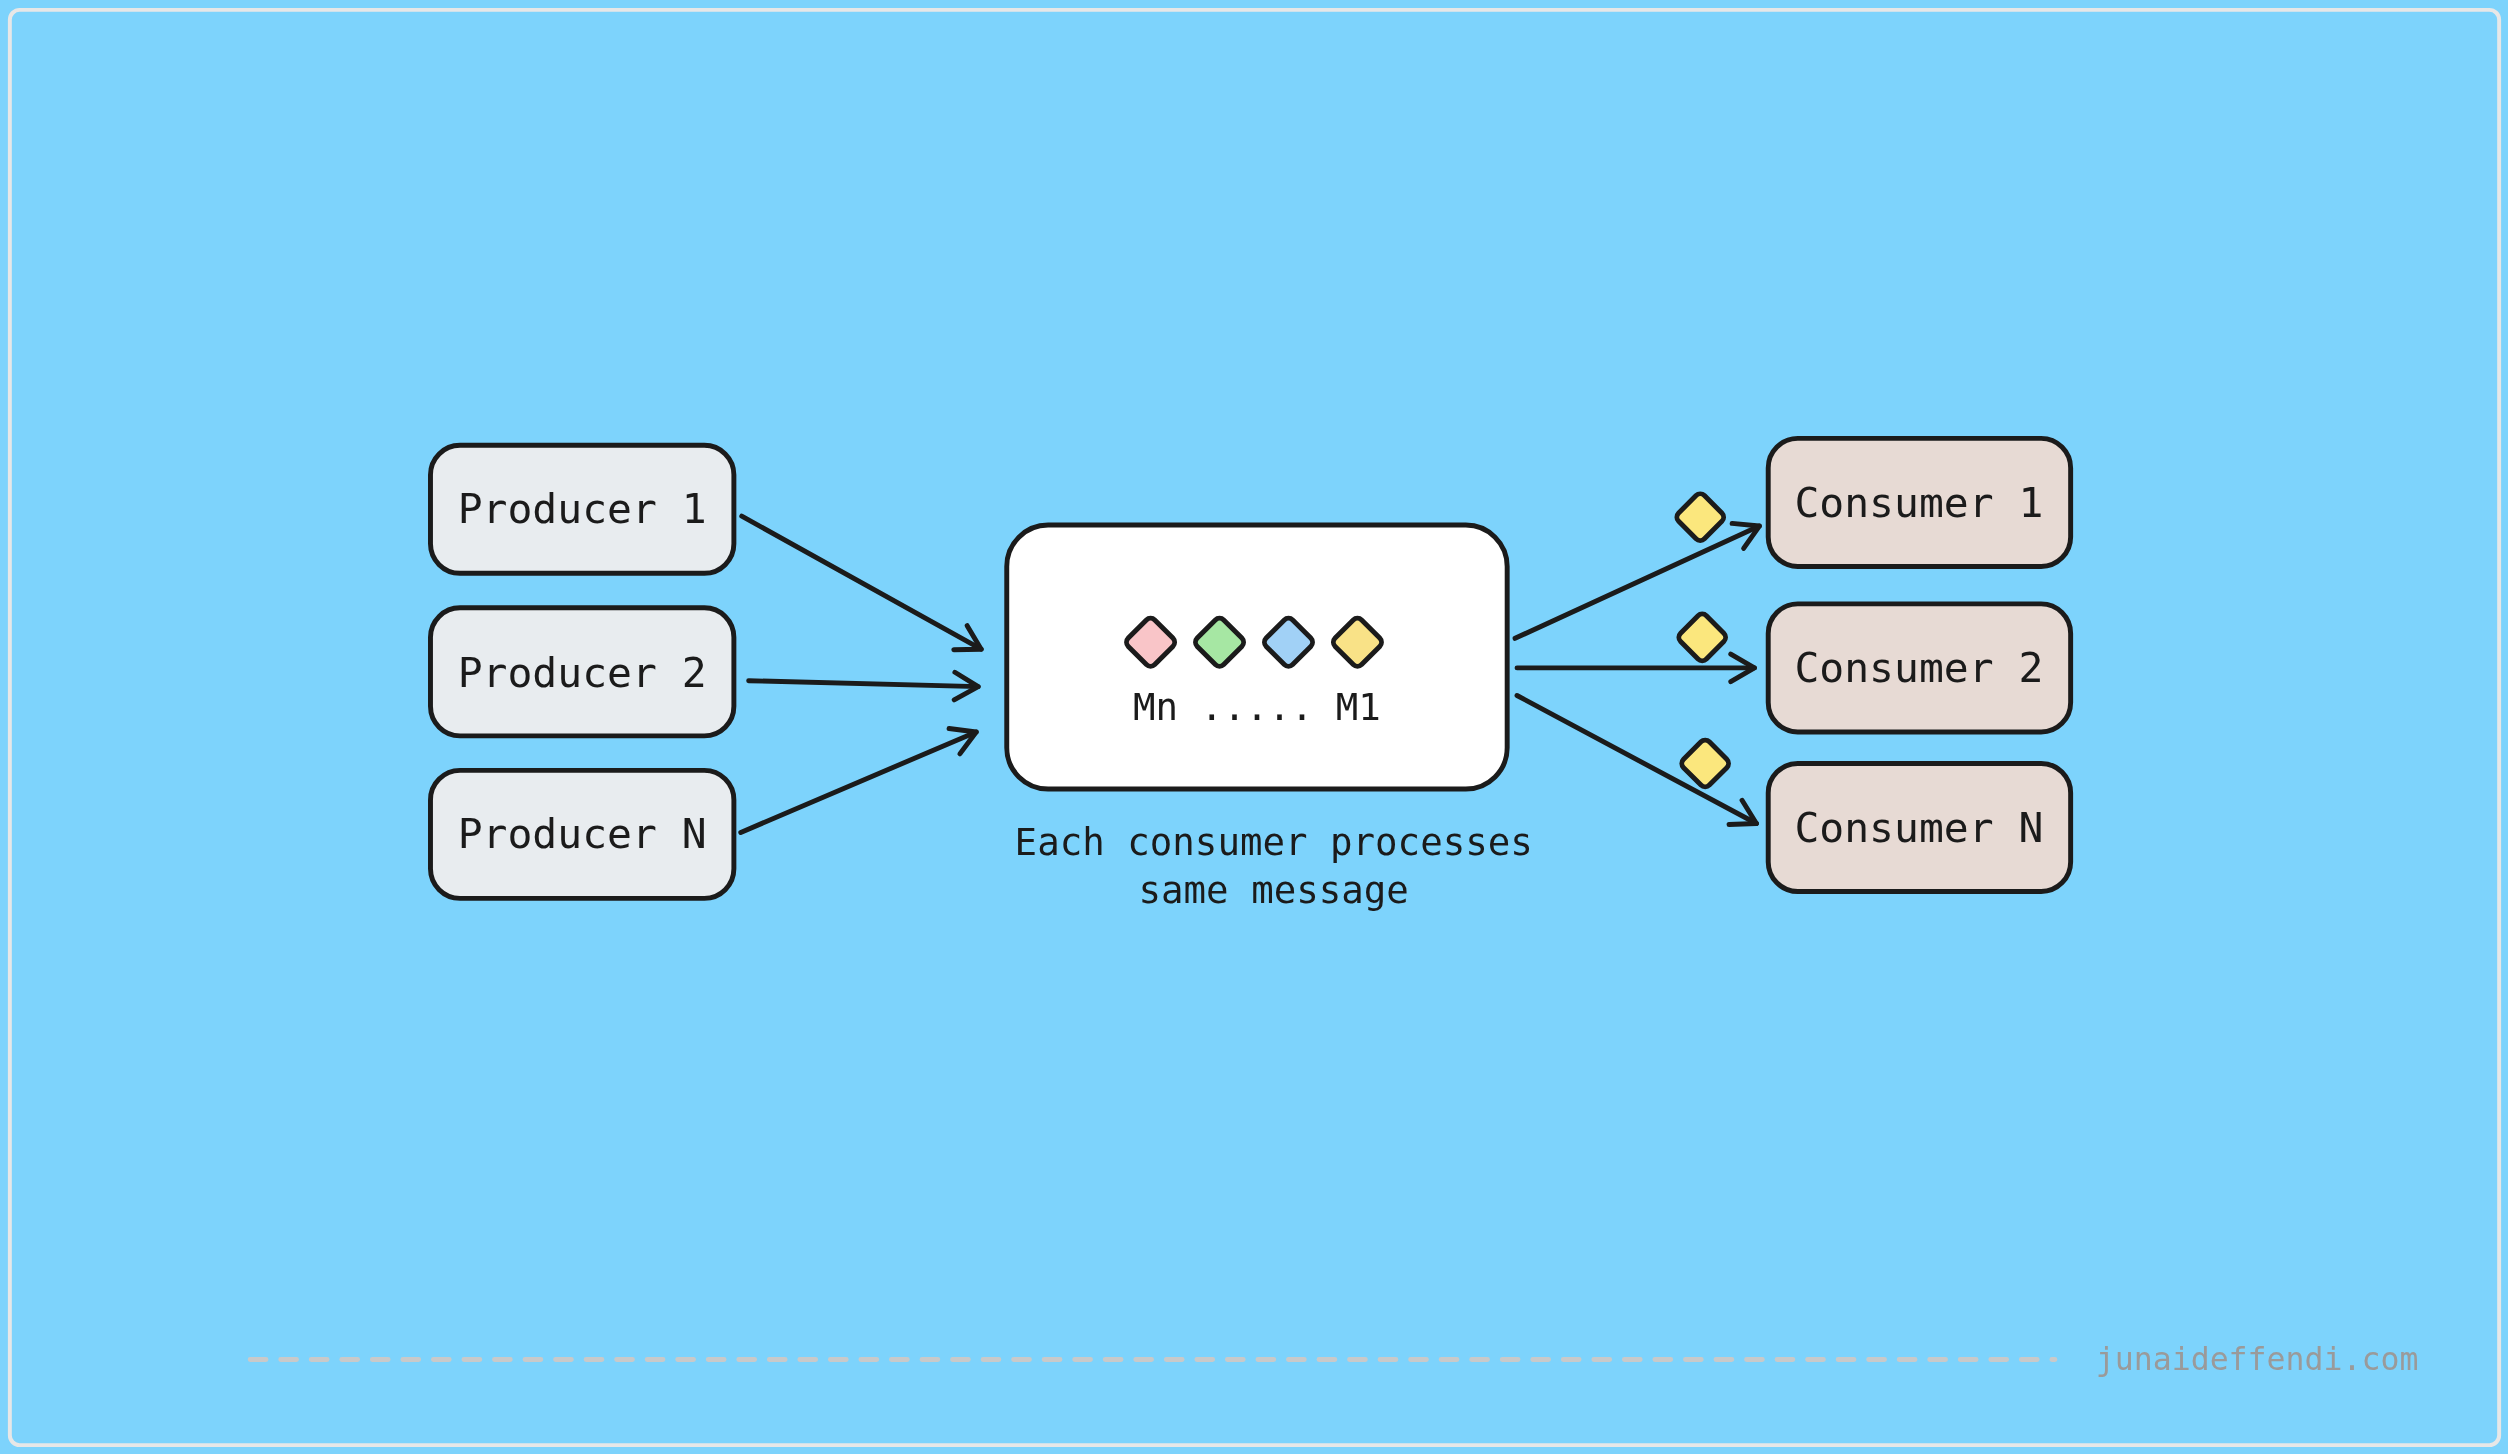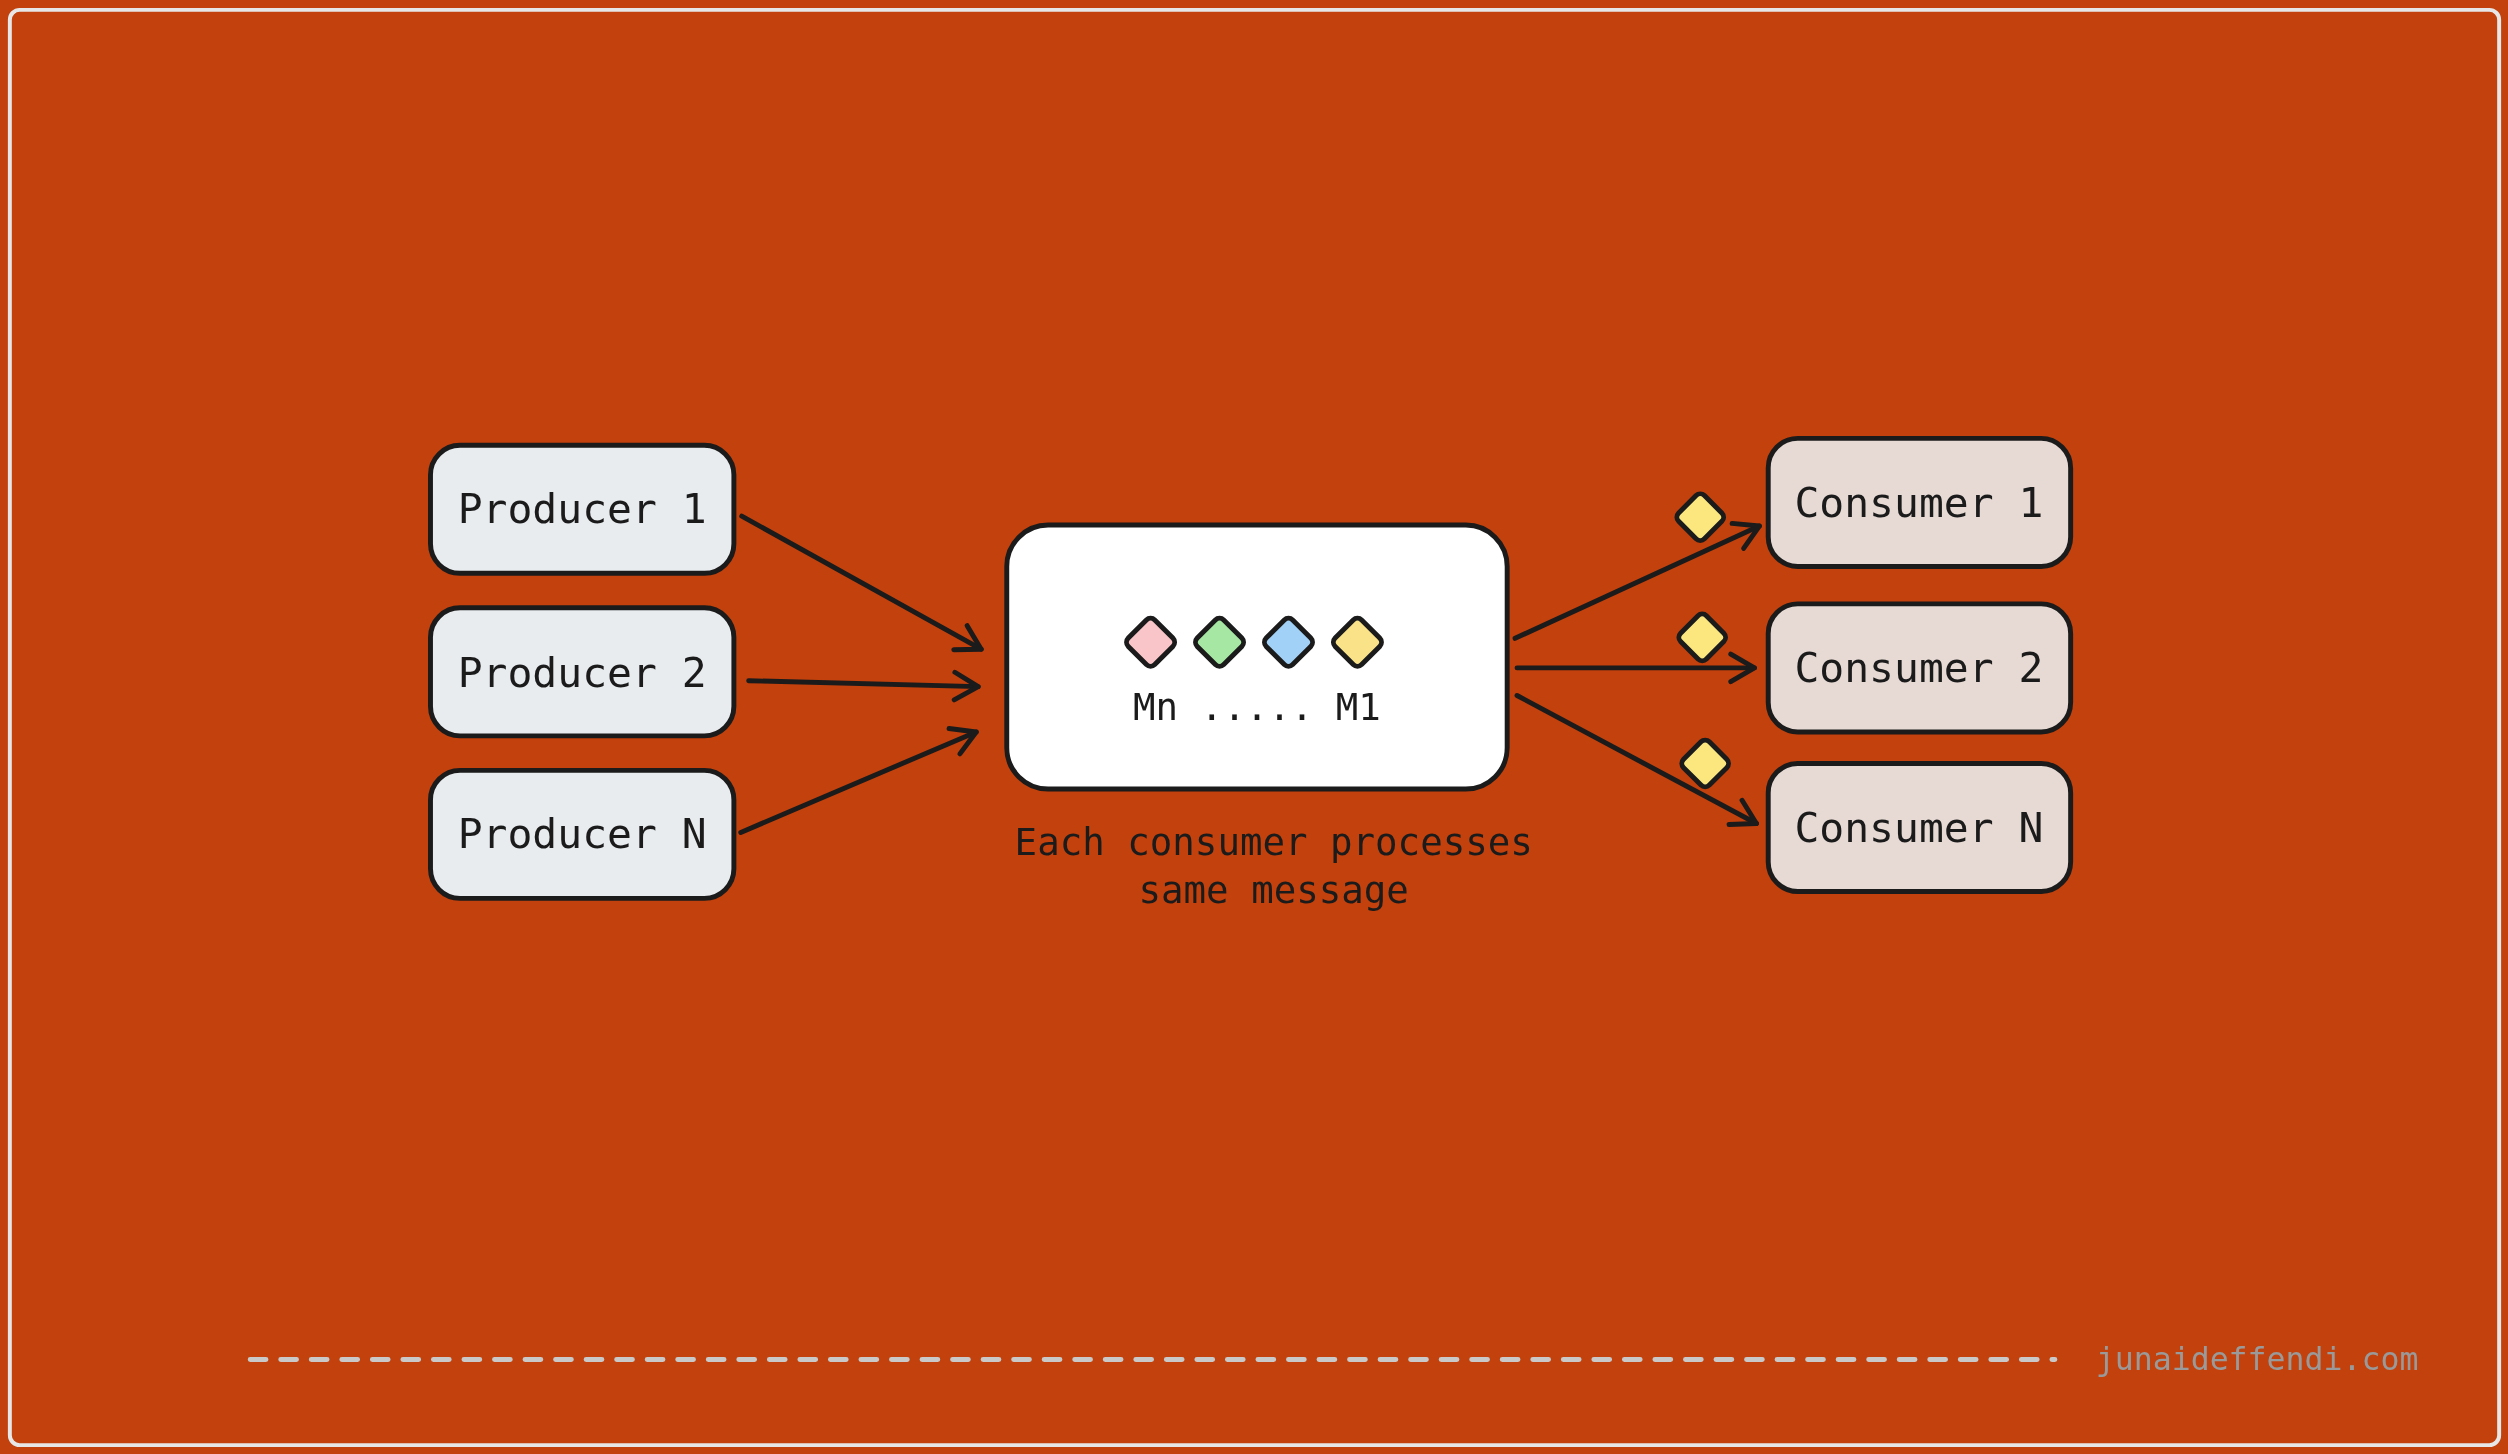--- a/index.html
+++ b/index.html
@@ -8,21 +8,21 @@
     background: #ffffff;
     width: 2509px;
     height: 1455px;
     overflow: hidden;
     font-family: "DejaVu Sans Mono", "Liberation Mono", monospace;
   }
   .stage {
     position: relative;
     width: 2509px;
     height: 1455px;
-    background: #c2410c;
+    background: #7dd3fc;
   }
   svg { display: block; }
   .node-rect {
     stroke: #1b1b1b;
     stroke-width: 5;
   }
   .diamond {
     stroke: #1b1b1b;
     stroke-width: 5;
   }

